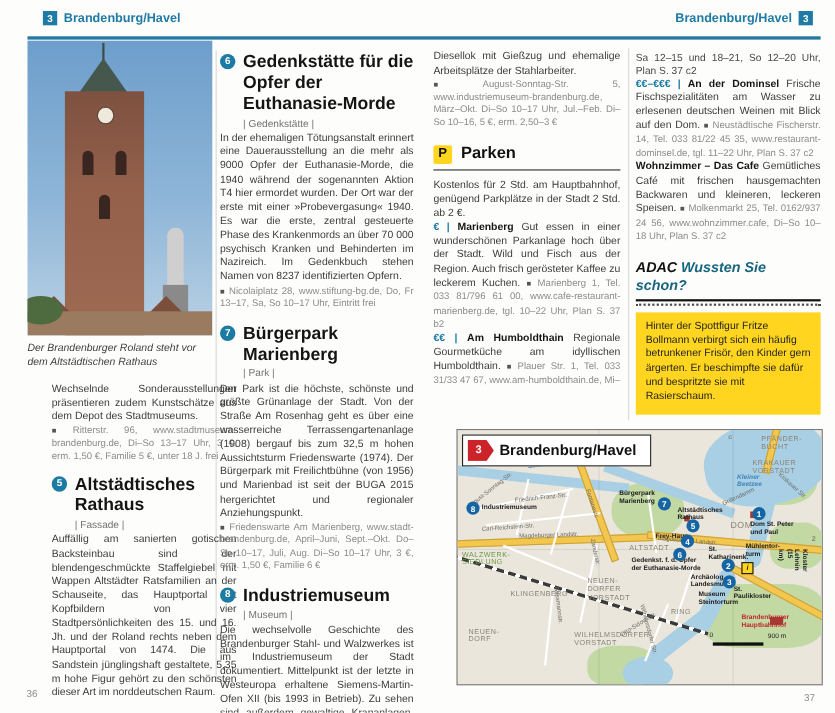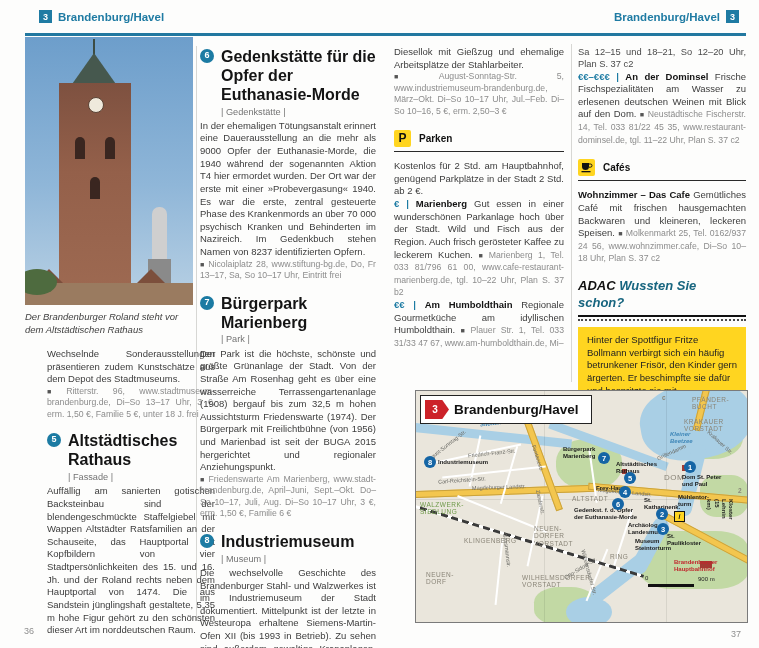--- a/index.html
+++ b/index.html
@@ -23,21 +23,21 @@
   .info-inline{color:#8c8c8c;font-size:8.7px;overflow-wrap:anywhere;}
 
   .art-head{display:flex;gap:7px;margin:0 0 1px;text-align:left;}
   .badge-circle{width:14px;height:14px;border-radius:50%;background:#1c7ba3;color:#fff;font-size:9px;font-weight:bold;display:flex;align-items:center;justify-content:center;flex:0 0 14px;margin-top:1px;}
   .art-title{font-weight:bold;font-size:16px;color:#141414;line-height:1.18;}
   .art-cat{color:#737373;margin:0 0 2px 21px;text-align:left;font-size:9.2px;}
   .art{margin-bottom:13px;}
 
   .svc-head{display:flex;align-items:center;gap:8px;border-bottom:1.4px solid #2a2a2a;padding-bottom:4px;margin:13px 0 8px;}
   .svc-icon{width:17px;height:17px;background:#ffd520;border-radius:2px;display:flex;align-items:center;justify-content:center;font-weight:bold;color:#111;font-size:12px;}
-  .svc-title{font-weight:bold;font-size:10px;color:#111;}
+  .svc-title{font-weight:bold;font-size:15px;color:#111;}
   .price{color:#1c7ba3;font-weight:bold;}
   .rname{font-weight:bold;color:#141414;}
   .entry{margin-bottom:2px;}
 
   
   .photo{position:absolute;left:25px;top:37px;width:168px;height:268px;background:linear-gradient(180deg,#6d9ecb 0%,#8fb6d8 55%,#b9d1e4 100%);overflow:hidden;}
   .tower{position:absolute;left:34px;top:46px;width:72px;height:222px;background:linear-gradient(180deg,#7e5140,#94604a 40%,#9e6a52);}
   .spike{position:absolute;left:68px;top:2px;width:2px;height:16px;background:#3c4c44;}
   .spire{position:absolute;left:45px;top:16px;width:0;height:0;border-left:24px solid transparent;border-right:24px solid transparent;border-bottom:34px solid #46584e;}
   .clock{position:absolute;left:63px;top:60px;width:14px;height:14px;border-radius:50%;background:#efe9dc;border:1px solid #5a4335;}
@@ -193,30 +193,20 @@
 
   <div class="col" style="left:578px;top:46px;width:168px;">
     <p class="info" style="font-size:9.3px;color:#4a4a4a;">Sa 12–15 und 18–21, So 12–20 Uhr, Plan S. 37 c2</p>
     <p class="entry">
       <span class="price">€€–€€€ |</span>
       <span class="rname">An der Dominsel</span>
       <span>Frische Fischspezialitäten am Wasser zu erlesenen deutschen Weinen mit Blick auf den Dom.</span>
       <span class="info-inline"><span class="sq">■</span><span>Neustädtische Fischerstr. 14, Tel. 033 81/22 45 35, www.restaurant-dominsel.de, tgl. 11–22 Uhr, Plan S. 37 c2</span></span>
     </p>
 
-    <div class="svc-head">
-      <span class="svc-icon">
-        <svg width="12" height="11" viewBox="0 0 12 11">
-            <path d="M1 1 h7 v3.6 a3.5 3.5 0 0 1 -7 0 Z" fill="#111"></path>
-            <path d="M8 2 h1.4 a1.6 1.6 0 0 1 0 3.2 H8" stroke="#111" fill="none" stroke-width="1"></path>
-            <rect x="0.5" y="9" width="9" height="1.3" fill="#111"></rect>
-          </svg>
-      </span>
-      <span class="svc-title">Cafés</span>
-    </div>
     <p class="entry">
       <span class="rname">Wohnzimmer – Das Cafe</span>
       <span>Gemütliches Café mit frischen hausgemachten Backwaren und kleineren, leckeren Speisen.</span>
       <span class="info-inline"><span class="sq">■</span><span>Molkenmarkt 25, Tel. 0162/937 24 56, www.wohnzimmer.cafe, Di–So 10–18 Uhr, Plan S. 37 c2</span></span>
     </p>
 
     <div style="margin-top:12px;">
       <div class="adac-head">
         <span class="adac-brand">ADAC</span>
         <span class="adac-q">Wussten Sie schon?</span>

